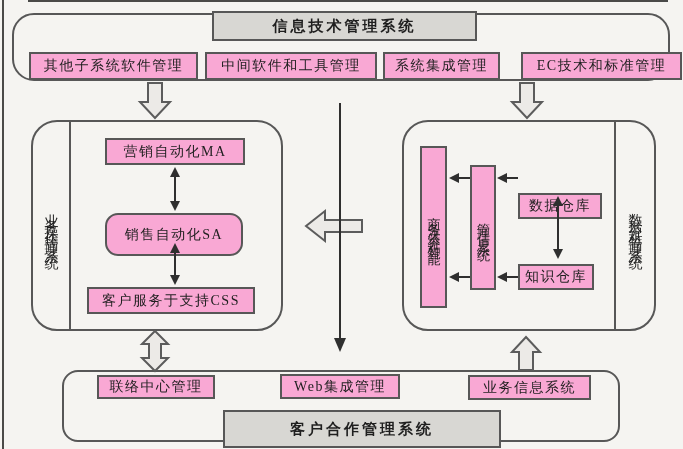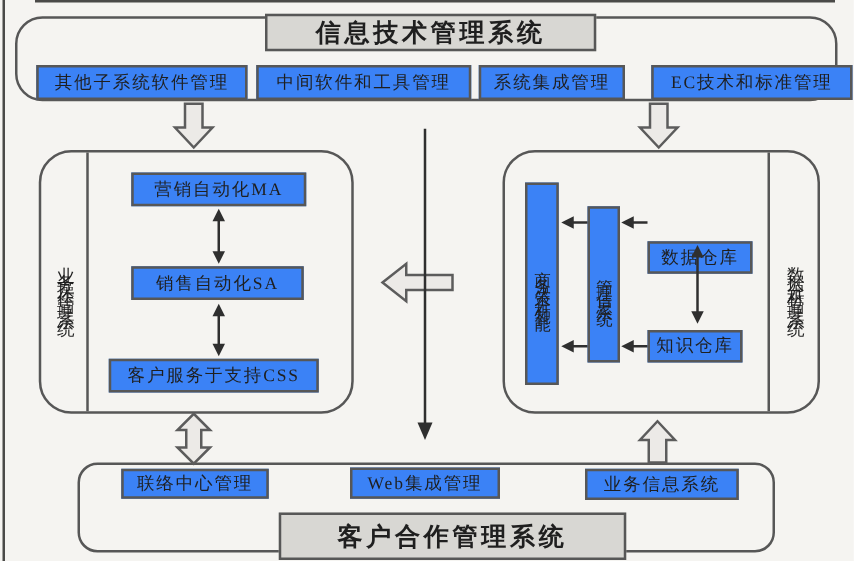--- a/index.html
+++ b/index.html
@@ -8,25 +8,25 @@
     background:#f5f4f1;
     font-family:"Liberation Serif","DejaVu Serif",serif;
     color:#1f1f1f;
   }
   .scanline{position:absolute;background:#4a4a48;}
   .container{
     position:absolute;border:2px solid #575757;border-radius:26px;
     background:transparent;box-sizing:border-box;
   }
   .box{
-    position:absolute;border:2px solid #575757;background:#3b82f6;
+    position:absolute;border:2px solid #575757;background:#f9a8d4;
     box-sizing:border-box;display:flex;align-items:center;justify-content:center;
     font-size:14px;letter-spacing:1.5px;white-space:nowrap;
   }
-  .gray{background:#d8d7d3;font-size:20px;font-weight:bold;letter-spacing:3px;}
+  .gray{background:#d8d7d3;font-size:15px;font-weight:bold;letter-spacing:3px;}
   .vtext{
     writing-mode:vertical-rl;text-orientation:upright;
     letter-spacing:6px;font-size:14px;
   }
   .sidelabel{
     position:absolute;display:flex;align-items:center;justify-content:center;
     box-sizing:border-box;
   }
   .divider{position:absolute;width:2px;background:#575757;}
   .overlay{position:absolute;left:0;top:0;pointer-events:none;}
@@ -45,21 +45,21 @@
   <div class="box" style="left:205px;top:52px;width:172px;height:28px;">中间软件和工具管理</div>
   <div class="box" style="left:383px;top:52px;width:117px;height:28px;">系统集成管理</div>
   <div class="box" style="left:505px;top:52px;width:161px;height:28px;margin-left:16px;">EC技术和标准管理</div>
 
   <div class="container" style="left:31px;top:120px;width:252px;height:211px;"></div>
   <div class="divider" style="left:69px;top:122px;height:207px;"></div>
   <div class="sidelabel" style="left:33px;top:122px;width:36px;height:207px;">
     <span class="vtext">业务操作管理系统</span>
   </div>
   <div class="box" style="left:105px;top:138px;width:140px;height:27px;">营销自动化MA</div>
-  <div class="box" style="left:105px;top:213px;width:138px;height:27px;">销售自动化SA</div>
+  <div class="box" style="left:105px;top:213px;width:138px;height:43px;border-radius:13px;">销售自动化SA</div>
   <div class="box" style="left:87px;top:287px;width:168px;height:27px;">客户服务于支持CSS</div>
 
   <div class="container" style="left:402px;top:120px;width:254px;height:211px;"></div>
   <div class="divider" style="left:614px;top:122px;height:207px;"></div>
   <div class="sidelabel" style="left:616px;top:122px;width:38px;height:207px;">
     <span class="vtext">数据分析管理系统</span>
   </div>
   <div class="box" style="left:420px;top:146px;width:27px;height:162px;">
     <span class="vtext" style="letter-spacing:5px;font-size:13px;">商务决策分析智能</span>
   </div>

